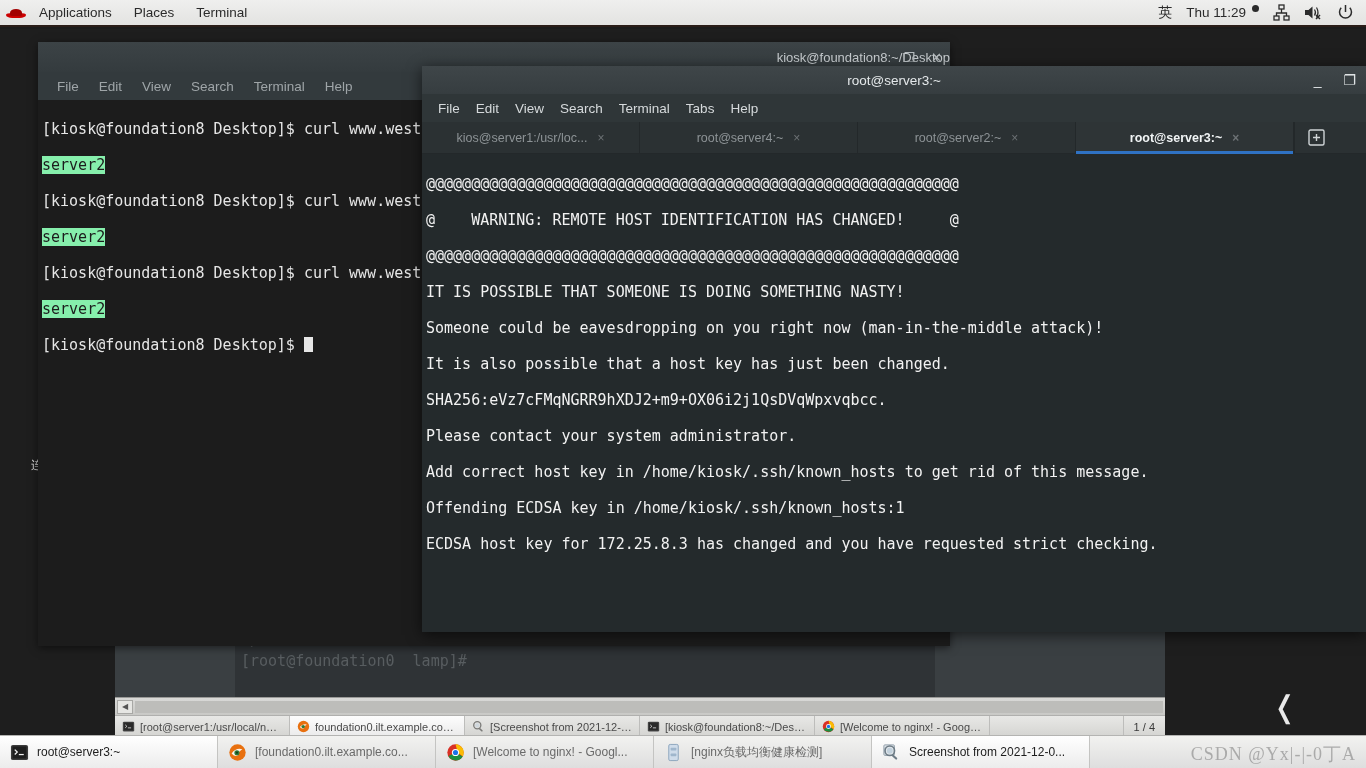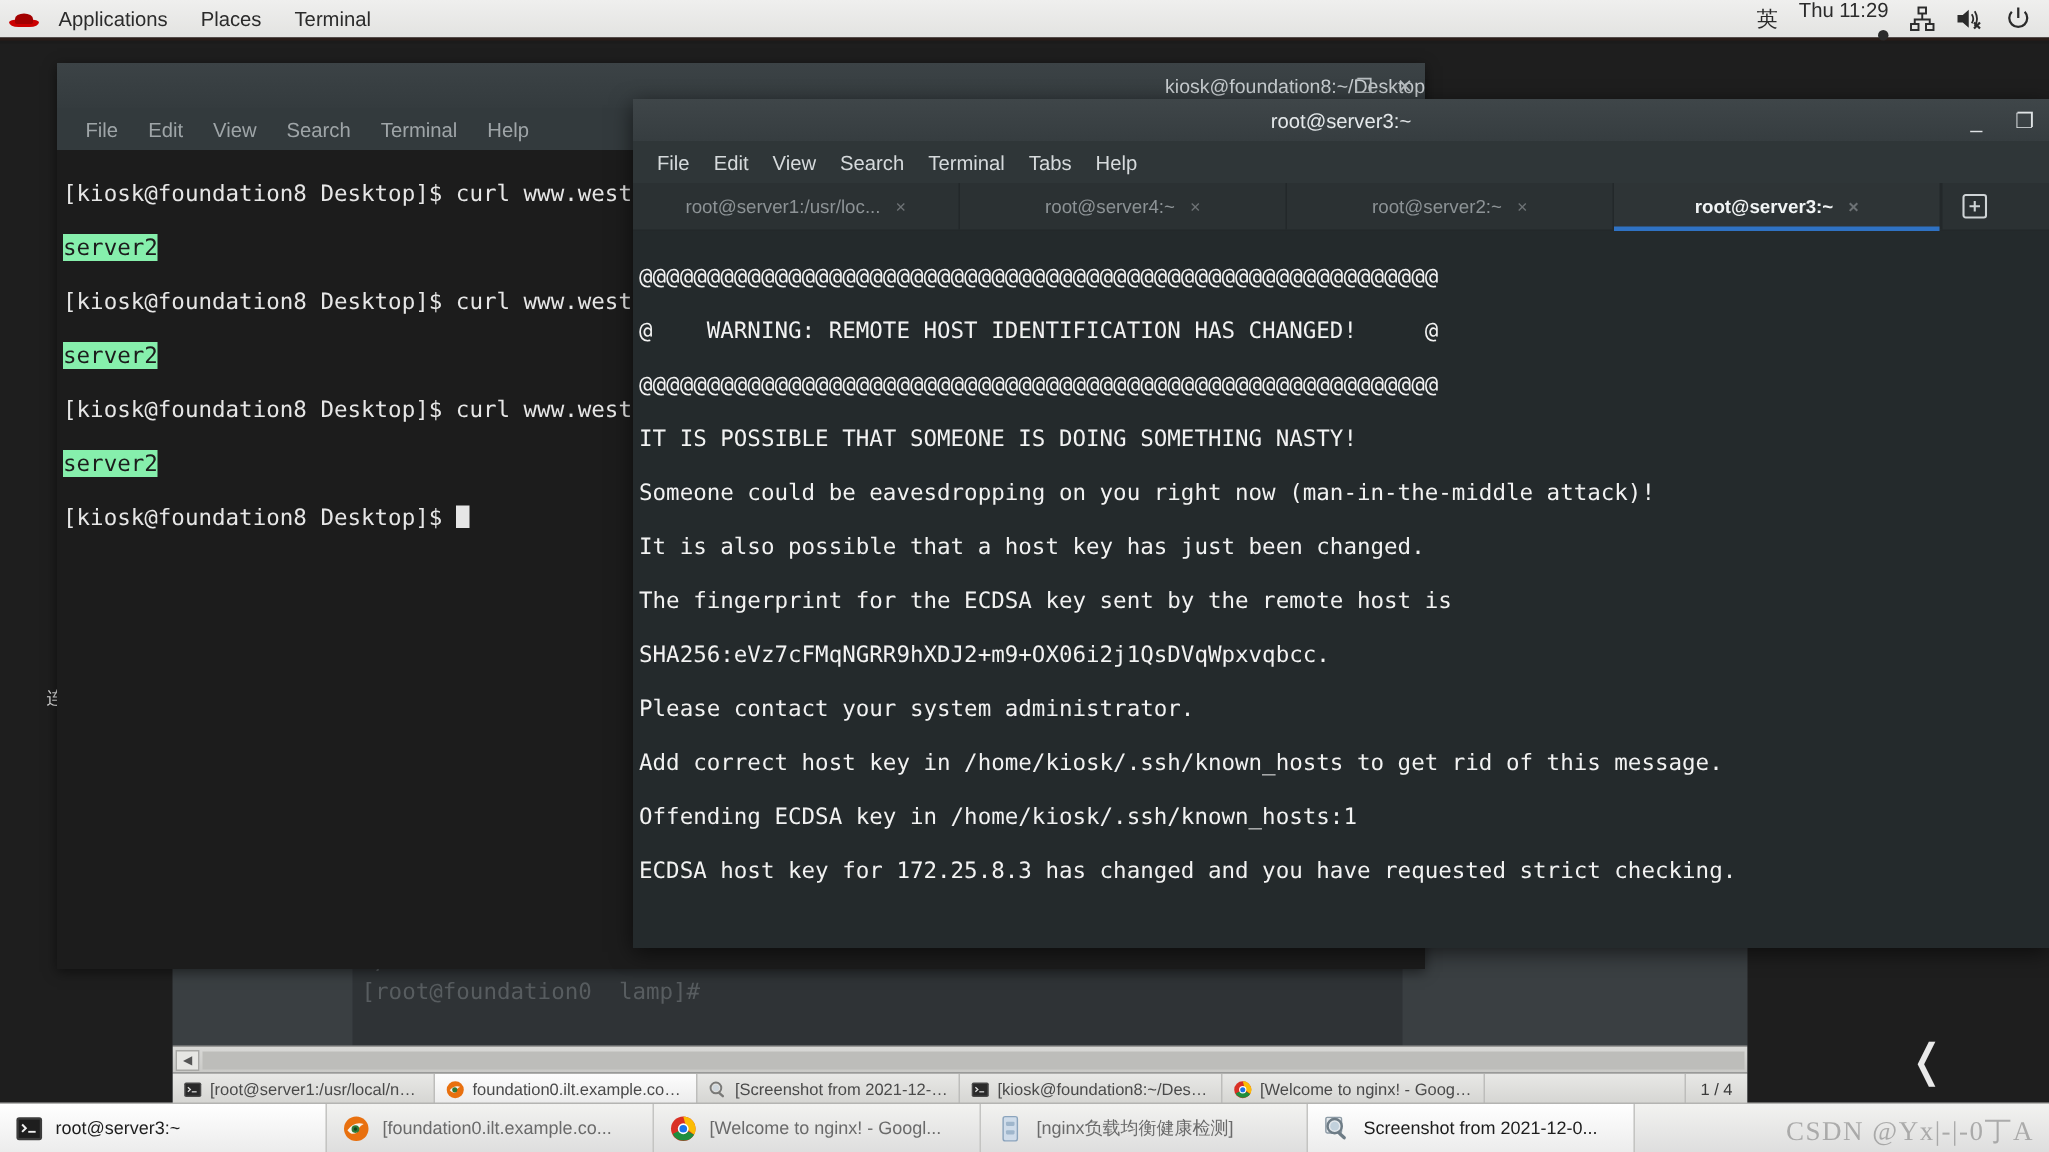--- a/index.html
+++ b/index.html
@@ -25,21 +25,21 @@
   .redhat-logo { width: 20px; height: 16px; position: relative; margin-right: 2px; }
   .redhat-logo .brim {
     position: absolute; left: 0; bottom: 3px; width: 20px; height: 5px;
     background: #cc0000; border-radius: 50%/60% 60% 100% 100%;
   }
   .redhat-logo .crown {
     position: absolute; left: 4px; bottom: 5px; width: 12px; height: 7px;
     background: #a30000; border-radius: 60% 60% 20% 20%;
   }
   .tp-right { margin-left: auto; display: flex; align-items: center; gap: 14px; padding-right: 12px; }
-  .tp-clock { display: flex; align-items: flex-end; gap: 6px; flex-direction: column; }
+  .tp-clock { display: flex; align-items: flex-start; gap: 6px; }
   .rec-dot { width: 7px; height: 7px; border-radius: 50%; background: #2b2b2b; display: inline-block; }
   .ime-label { font-size: 14px; }
   .icon-svg { display: block; }
 
   
   #wallpaper {
     position: absolute; left: 0; top: 29px; width: 1366px; height: 706px;
     background: #1e1e1e;
   }
   
@@ -446,21 +446,21 @@
       <span>File</span>
       <span>Edit</span>
       <span>View</span>
       <span>Search</span>
       <span>Terminal</span>
       <span>Tabs</span>
       <span>Help</span>
     </div>
     <div class="tabbar">
       <div class="rtab">
-        <span class="tname">root@server1:/usr/loc...</span>
+        <span class="tname">kios@server1:/usr/loc...</span>
         <span class="tclose">×</span>
       </div>
       <div class="rtab">
         <span class="tname">root@server4:~</span>
         <span class="tclose">×</span>
       </div>
       <div class="rtab">
         <span class="tname">root@server2:~</span>
         <span class="tclose">×</span>
       </div>
@@ -475,21 +475,20 @@
         </svg>
       </div>
     </div>
     <div class="term">
 <div class="r-line"><span>@@@@@@@@@@@@@@@@@@@@@@@@@@@@@@@@@@@@@@@@@@@@@@@@@@@@@@@@@@@</span></div>
 <div class="r-line"><span>@    WARNING: REMOTE HOST IDENTIFICATION HAS CHANGED!     @</span></div>
 <div class="r-line"><span>@@@@@@@@@@@@@@@@@@@@@@@@@@@@@@@@@@@@@@@@@@@@@@@@@@@@@@@@@@@</span></div>
 <div class="r-line"><span>IT IS POSSIBLE THAT SOMEONE IS DOING SOMETHING NASTY!</span></div>
 <div class="r-line"><span>Someone could be eavesdropping on you right now (man-in-the-middle attack)!</span></div>
 <div class="r-line"><span>It is also possible that a host key has just been changed.</span></div>
-<div class="r-line"><span>The fingerprint for the ECDSA key sent by the remote host is</span></div>
 <div class="r-line"><span>SHA256:eVz7cFMqNGRR9hXDJ2+m9+OX06i2j1QsDVqWpxvqbcc.</span></div>
 <div class="r-line"><span>Please contact your system administrator.</span></div>
 <div class="r-line"><span>Add correct host key in /home/kiosk/.ssh/known_hosts to get rid of this message.</span></div>
 <div class="r-line"><span>Offending ECDSA key in /home/kiosk/.ssh/known_hosts:1</span></div>
 <div class="r-line"><span>ECDSA host key for 172.25.8.3 has changed and you have requested strict checking.</span></div>
 
 
 
 
 

